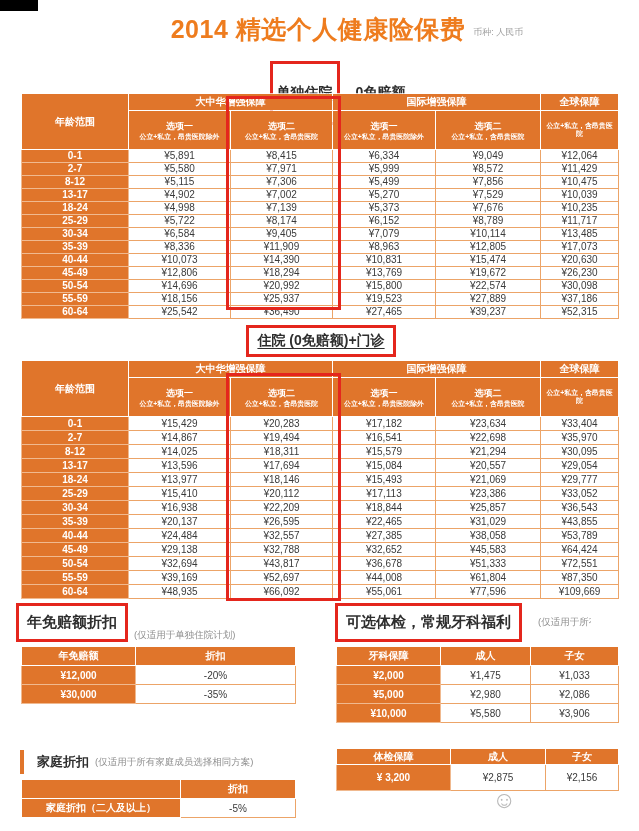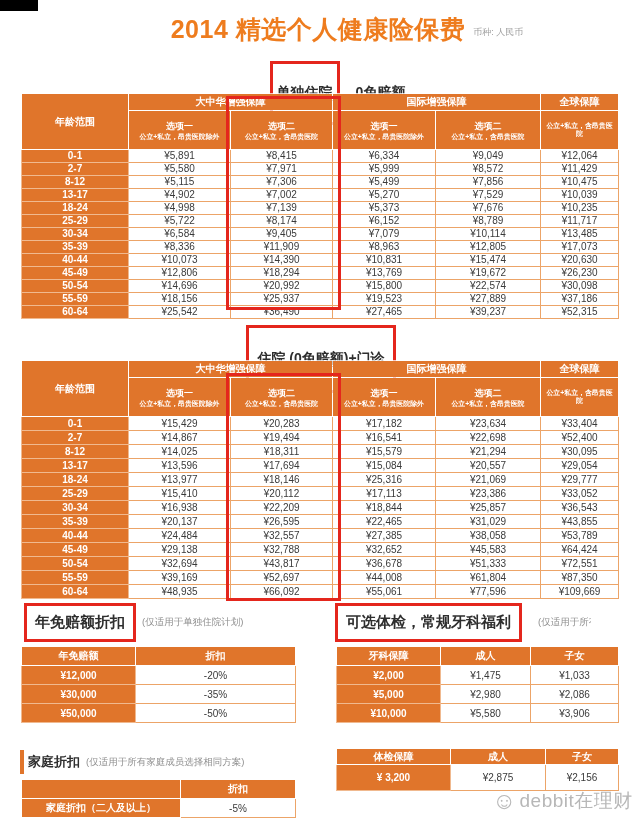--- a/index.html
+++ b/index.html
@@ -47,21 +47,21 @@
   .mini-table th { background:#E0752B; color:#fff; font-size:10px; font-weight:bold; border:1px solid rgba(255,255,255,0.75); height:18px; }
   .mini-table td.age { font-size:10px; }
   .mini-table td.val { font-size:10px; }
   .mini-table tbody tr { height:19px; }
 
   
   .low-heading { display:flex; align-items:center; white-space:nowrap; }
   .low-heading .redbox { padding:7px 8px; font-size:15px; font-weight:bold; color:#2E2E2E; }
   .note { font-size:9.5px; color:#8E8E8E; margin-left:6px; }
 
-  #family-heading { border-left:4px solid #E0752B; padding-left:4px; height:24px; }
+  #family-heading { border-left:4px solid #E0752B; padding-left:13px; height:24px; }
   #family-heading .fh { font-size:13px; font-weight:bold; color:#2E2E2E; }
 
   
   #table6 thead th { height:15px; }
   #table6 tbody tr { height:26px; }
 
   
   #watermark { left:492px; top:788px; display:flex; align-items:center; color:#ABABAB; opacity:0.85; z-index:9; }
   #watermark .wm-icon { font-size:24px; line-height:24px; margin-right:3px; }
   #watermark .wm-text { font-size:19px; letter-spacing:0.5px; }
@@ -221,21 +221,21 @@
           <td class="val">¥36,490</td>
           <td class="val">¥27,465</td>
           <td class="val">¥39,237</td>
           <td class="val">¥52,315</td>
         </tr>
       </tbody>
   </table>
 </div>
 
 <div class="abs sec-heading" style="left:0; top:325px; padding-left:5px;">
-  <span class="redbox" style="padding:22px 8px;text-align:center;"><span class="ul">住院 (0免赔额)+门诊</span></span>
+  <span class="redbox" style="padding:4px 8px;text-align:center;"><span class="ul">住院 (0免赔额)+门诊</span></span>
 </div>
 
 <div class="abs" style="left:21px; top:360px;">
   <table id="table2" class="plan-table">
     <colgroup>
         <col style="width:107px">
         <col style="width:102px">
         <col style="width:102px">
         <col style="width:103px">
         <col style="width:105px">
@@ -278,21 +278,21 @@
           <td class="val">¥17,182</td>
           <td class="val">¥23,634</td>
           <td class="val">¥33,404</td>
         </tr>
         <tr>
           <td class="age">2-7</td>
           <td class="val">¥14,867</td>
           <td class="val">¥19,494</td>
           <td class="val">¥16,541</td>
           <td class="val">¥22,698</td>
-          <td class="val">¥52,400</td>
+          <td class="val">¥35,970</td>
         </tr>
         <tr>
           <td class="age">8-12</td>
           <td class="val">¥14,025</td>
           <td class="val">¥18,311</td>
           <td class="val">¥15,579</td>
           <td class="val">¥21,294</td>
           <td class="val">¥30,095</td>
         </tr>
         <tr>
@@ -300,21 +300,21 @@
           <td class="val">¥13,596</td>
           <td class="val">¥17,694</td>
           <td class="val">¥15,084</td>
           <td class="val">¥20,557</td>
           <td class="val">¥29,054</td>
         </tr>
         <tr>
           <td class="age">18-24</td>
           <td class="val">¥13,977</td>
           <td class="val">¥18,146</td>
-          <td class="val">¥25,316</td>
+          <td class="val">¥15,493</td>
           <td class="val">¥21,069</td>
           <td class="val">¥29,777</td>
         </tr>
         <tr>
           <td class="age">25-29</td>
           <td class="val">¥15,410</td>
           <td class="val">¥20,112</td>
           <td class="val">¥17,113</td>
           <td class="val">¥23,386</td>
           <td class="val">¥33,052</td>
@@ -375,21 +375,21 @@
           <td class="val">¥77,596</td>
           <td class="val">¥109,669</td>
         </tr>
       </tbody>
   </table>
 </div>
 
 <div class="abs col-box" style="left:226px; top:96px; width:109px; height:208px;"></div>
 <div class="abs col-box" style="left:226px; top:373px; width:109px; height:222px;"></div>
 
-<div class="abs low-heading" style="left:24px; top:603px;">
+<div class="abs low-heading" style="left:16px; top:603px;align-items:flex-end;">
   <span class="redbox"><span>年免赔额折扣</span></span>
   <span class="note">(仅适用于单独住院计划)</span>
 </div>
 <div class="abs" style="left:21px; top:646px;">
   <table id="table3" class="mini-table" style="width:274px;">
     <colgroup>
         <col style="width:114px">
         <col style="width:160px">
       </colgroup>
     <thead>
@@ -399,24 +399,20 @@
       </tr>
     </thead>
     <tbody>
         <tr>
           <td class="age">¥12,000</td>
           <td class="val">-20%</td>
         </tr>
         <tr>
           <td class="age">¥30,000</td>
           <td class="val">-35%</td>
-        </tr>
-        <tr>
-          <td class="age">¥50,000</td>
-          <td class="val">-50%</td>
         </tr>
       </tbody>
   </table>
 </div>
 
 <div class="abs low-heading" style="left:335px; top:603px; width:256px; overflow:hidden;gap:10px;">
   <span class="redbox"><span>可选体检，常规牙科福利</span></span>
   <span class="note">(仅适用于所有家庭成员选择同一项目)</span>
 </div>
 <div class="abs" style="left:336px; top:646px;">
@@ -497,14 +493,13 @@
           <td class="age">¥ 3,200</td>
           <td class="val">¥2,875</td>
           <td class="val">¥2,156</td>
         </tr>
       </tbody>
   </table>
 </div>
 
 <div id="watermark" class="abs">
   <span class="wm-icon">☺</span>
-  <span class="wm-text">debbit在理财</span>
 </div>
 
 </body></html>

